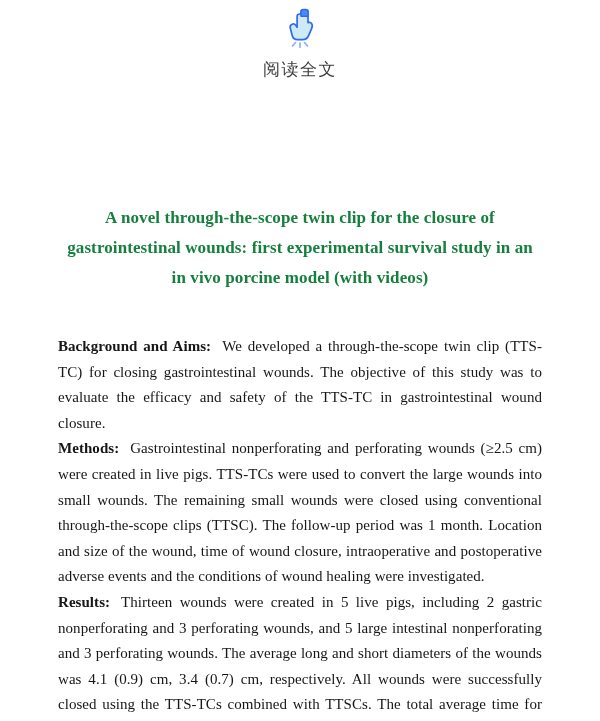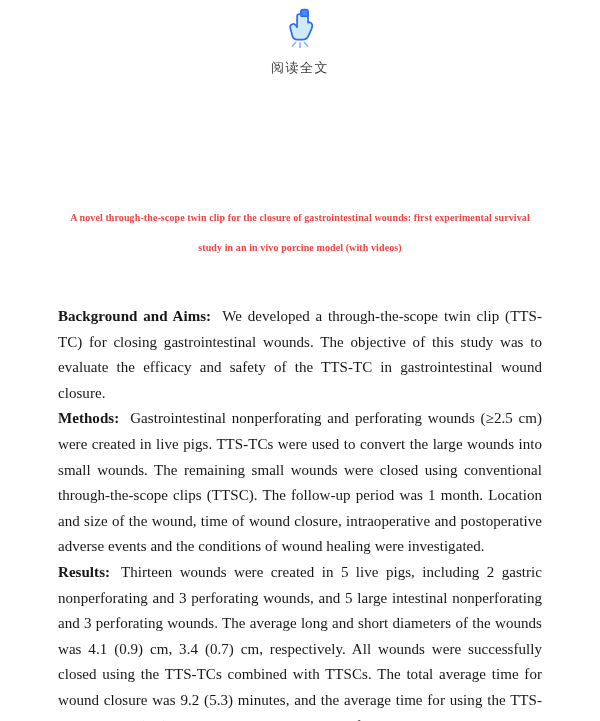--- a/index.html
+++ b/index.html
@@ -33,21 +33,21 @@
 
   .cta-icon {
     width: 30px;
     height: 44px;
     display: block;
   }
 
   .cta-label {
     margin-top: 9px;
     font-family: "DejaVu Sans", "Liberation Sans", sans-serif;
-    font-size: 13px;
+    font-size: 17px;
     letter-spacing: 1.5px;
     color: #3d3d3d;
     line-height: 1;
     user-select: none;
   }
 
   .cta-divider {
     position: absolute;
     top: 119px;
     left: 0;
@@ -70,24 +70,24 @@
 
   .paper-inner {
     padding: 0 58px 0 58px;
   }
 
   .paper-title {
     margin: 0;
     padding-top: 84px;
     font-family: "Liberation Serif", "DejaVu Serif", serif;
     font-weight: bold;
-    font-size: 10px;
+    font-size: 17px;
     line-height: 30px;
     text-align: center;
-    color: #ef4444;
+    color: #15803d;
     letter-spacing: 0.1px;
   }
 
   .abstract {
     margin-top: 41px;
   }
 
   .abstract p {
     margin: 0;
     font-size: 15px;

